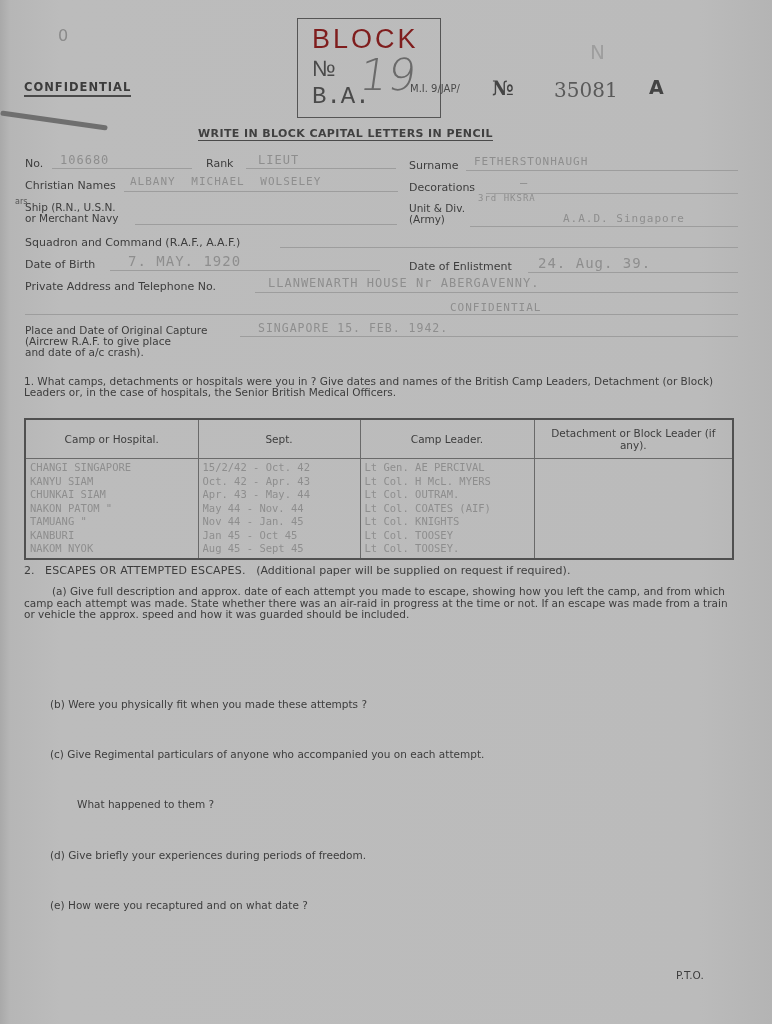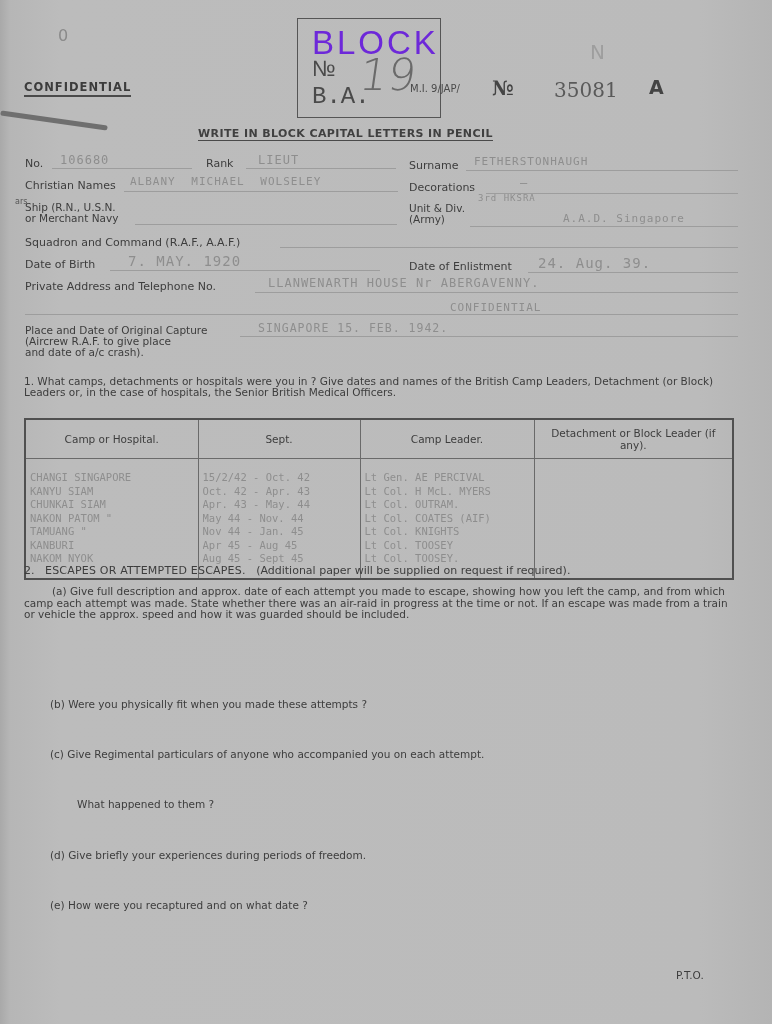--- a/index.html
+++ b/index.html
@@ -12,39 +12,39 @@
   }
   .abs { position: absolute; }
   .print { font-family: "DejaVu Sans", sans-serif; color: #3c3c3c; }
   .hand { font-family: "DejaVu Sans Mono", monospace; color: #8e8e8e; letter-spacing: 1px; }
   .line { position: absolute; border-bottom: 1px solid #9d9d9d; height: 0; }
 
   #confidential { left: 24px; top: 80px; font-size: 11.5px; font-weight: bold; letter-spacing: 1px; border-bottom: 2px solid #4a4a4a; padding-bottom: 1px; }
   #string-tie { left: 0px; top: 118px; width: 108px; height: 5px; background: #6f6f6f; transform: rotate(8deg); border-radius: 3px; }
   #corner-mark { left: 58px; top: 26px; font-size: 16px; color: #8a8a8a; }
   #stamp-box { left: 297px; top: 18px; width: 142px; height: 98px; border: 1px solid #555; }
-  #stamp-block { left: 14px; top: 5px; font-size: 33px; letter-spacing: 3px; color: #6d28d9; font-family: "Liberation Sans", sans-serif; }
+  #stamp-block { left: 14px; top: 5px; font-size: 27px; letter-spacing: 3px; color: #7f1d1d; font-family: "Liberation Sans", sans-serif; }
   #stamp-no { left: 14px; top: 37px; font-size: 22px; color: #4a4a4a; font-family: "Liberation Sans", sans-serif; }
   #stamp-ba { left: 14px; top: 64px; font-size: 24px; color: #4a4a4a; font-family: Liberation Mono, monospace; }
   #stamp-num { left: 62px; top: 30px; font-size: 44px; color: #6a6a6a; font-family: "DejaVu Sans", sans-serif; font-weight: 200; transform: skewX(-8deg); }
   #mi-ref { left: 410px; top: 83px; font-size: 10px; color: #4a4a4a; }
   #no-label { left: 492px; top: 76px; font-size: 20px; font-weight: bold; font-family: "DejaVu Serif", serif; color: #444; }
   #form-number { left: 554px; top: 78px; font-size: 20px; font-family: "DejaVu Serif", serif; color: #5a5a5a; }
   #form-suffix { left: 649px; top: 76px; font-size: 19px; font-weight: bold; color: #444; }
   #pencil-mark { left: 590px; top: 40px; font-size: 20px; color: #9e9e9e; }
   #instruction { left: 198px; top: 127px; font-size: 11px; font-weight: bold; letter-spacing: 0.4px; border-bottom: 1.5px solid #4a4a4a; color: #404040; }
 
   .lbl { font-size: 11px; position: absolute; color: #3d3d3d; white-space: nowrap; }
   .val { font-size: 12px; position: absolute; white-space: nowrap; }
   .lbl2 { font-size: 10.5px; position: absolute; color: #3d3d3d; line-height: 11px; white-space: nowrap; }
 
   #q1 { left: 24px; top: 376px; width: 716px; font-size: 10.5px; line-height: 11px; color: #3d3d3d; }
   #camps-table { left: 24px; top: 418px; width: 708px; height: 135px; border: 2px solid #505050; border-collapse: collapse; table-layout: fixed; }
   #camps-table th { font-weight: normal; font-size: 10.5px; color: #3d3d3d; height: 38px; border: 1px solid #6a6a6a; padding: 0 4px; vertical-align: middle; line-height: 12px; margin-top: 8px; }
-  #camps-table td { border-left: 1px solid #6a6a6a; border-right: 1px solid #6a6a6a; vertical-align: top; padding: 12px 4px; }
+  #camps-table td { border-left: 1px solid #6a6a6a; border-right: 1px solid #6a6a6a; vertical-align: top; padding: 2px 4px; }
   .cell-line { font-family: "DejaVu Sans Mono", monospace; font-size: 10.5px; line-height: 13.5px; color: #8e8e8e; white-space: nowrap; overflow: hidden; }
 
   #q2 { left: 24px; top: 564px; font-size: 11px; color: #3d3d3d; }
   #q2-title { letter-spacing: 0.2px; }
   #q2a { left: 24px; top: 586px; width: 710px; font-size: 10.5px; line-height: 11.5px; color: #3d3d3d; text-indent: 28px; }
   .subq { position: absolute; font-size: 10.5px; color: #3d3d3d; }
   #pto { left: 676px; top: 969px; font-size: 10.5px; color: #3d3d3d; }
 </style>
 </head>
 <body>
@@ -150,21 +150,21 @@
         <div class="cell-line">TAMUANG   "</div>
         <div class="cell-line">KANBURI</div>
         <div class="cell-line">NAKOM NYOK</div>
       </td>
       <td>
         <div class="cell-line">15/2/42 - Oct. 42</div>
         <div class="cell-line">Oct. 42 - Apr. 43</div>
         <div class="cell-line">Apr. 43 - May. 44</div>
         <div class="cell-line">May 44 - Nov. 44</div>
         <div class="cell-line">Nov 44 - Jan. 45</div>
-        <div class="cell-line">Apr 45 - Aug 45</div>
+        <div class="cell-line">Jan 45 - Oct 45</div>
         <div class="cell-line">Aug 45 - Sept 45</div>
       </td>
       <td>
         <div class="cell-line">Lt Gen. AE PERCIVAL</div>
         <div class="cell-line">Lt Col. H McL. MYERS</div>
         <div class="cell-line">Lt Col. OUTRAM.</div>
         <div class="cell-line">Lt Col. COATES (AIF)</div>
         <div class="cell-line">Lt Col. KNIGHTS</div>
         <div class="cell-line">Lt Col. TOOSEY</div>
         <div class="cell-line">Lt Col. TOOSEY.</div>

